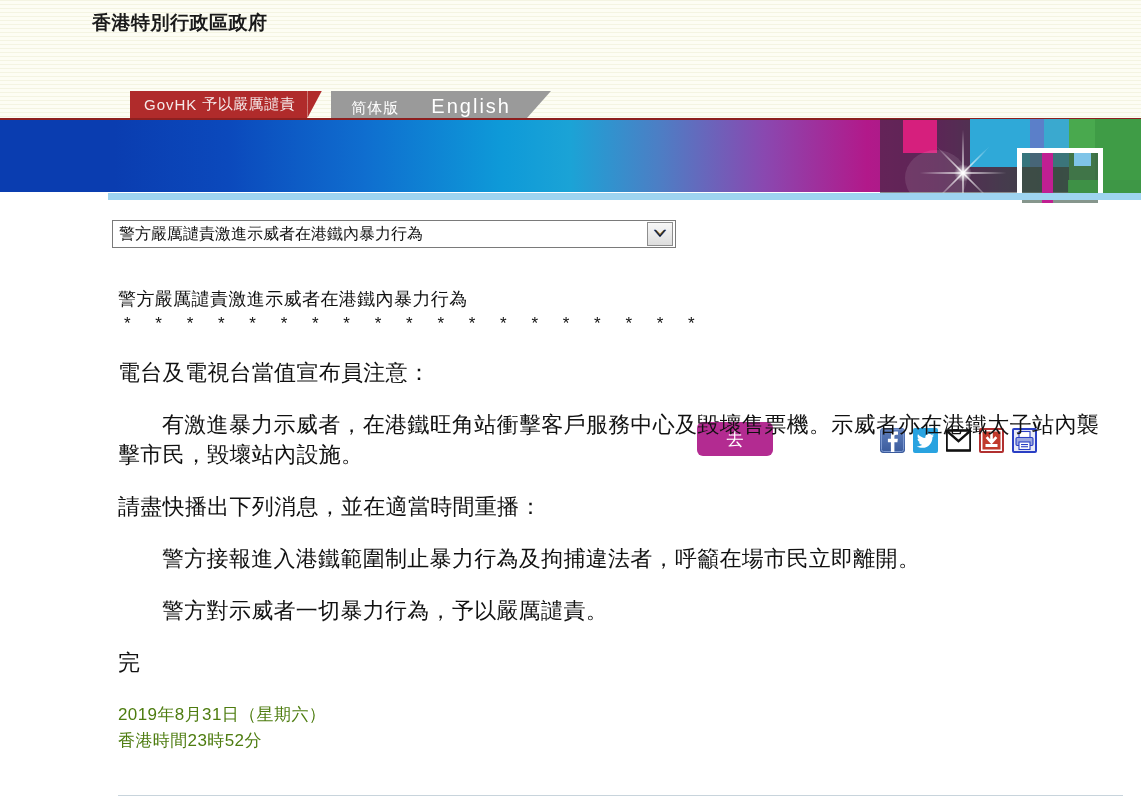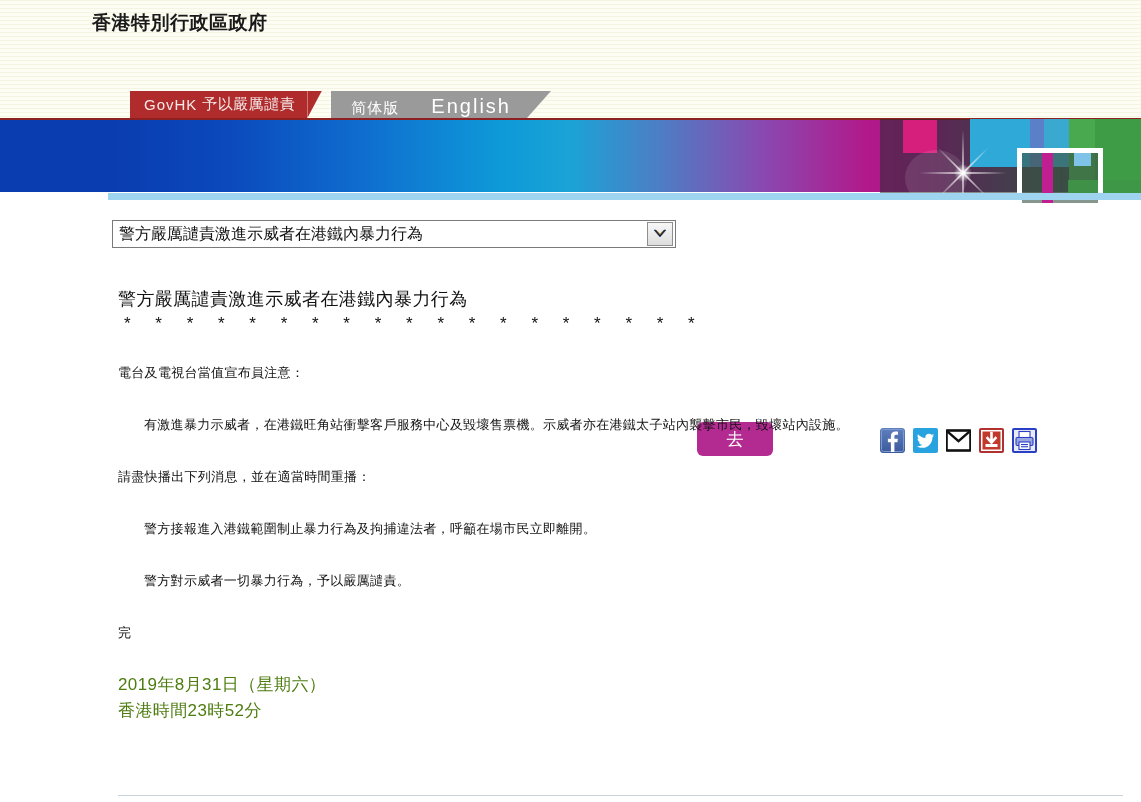--- a/index.html
+++ b/index.html
@@ -295,21 +295,21 @@
     letter-spacing: 0.4px;
   }
   .art-stars {
     font-size: 17px;
     color: #111;
     letter-spacing: 10px;
     line-height: 24px;
     padding-left: 6px;
   }
   .art-p {
-    font-size: 13px;
+    font-size: 22px;
     color: #111;
     line-height: 30px;
     margin-top: 22px;
     letter-spacing: 0.3px;
     text-align: justify;
   }
   .art-p.indent { text-indent: 2em; }
   .art-foot {
     font-size: 17px;
     color: #4d7c0f;

